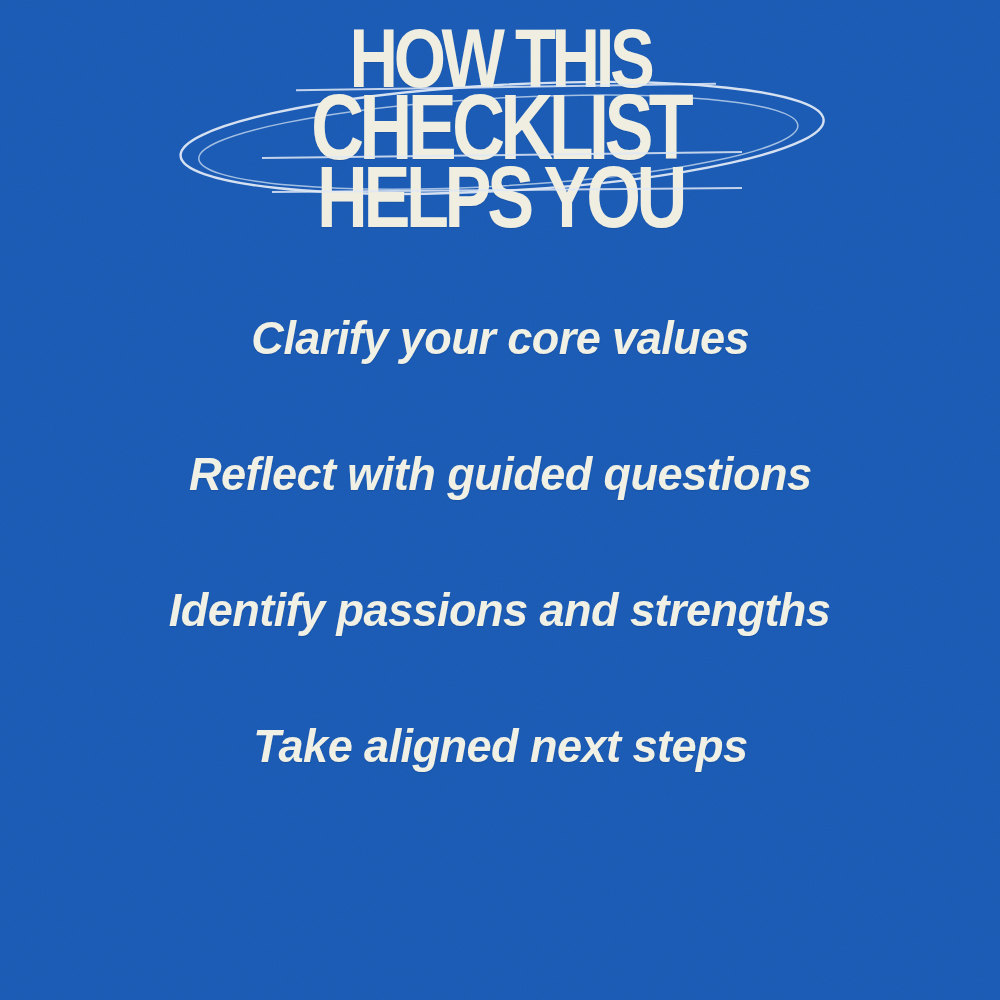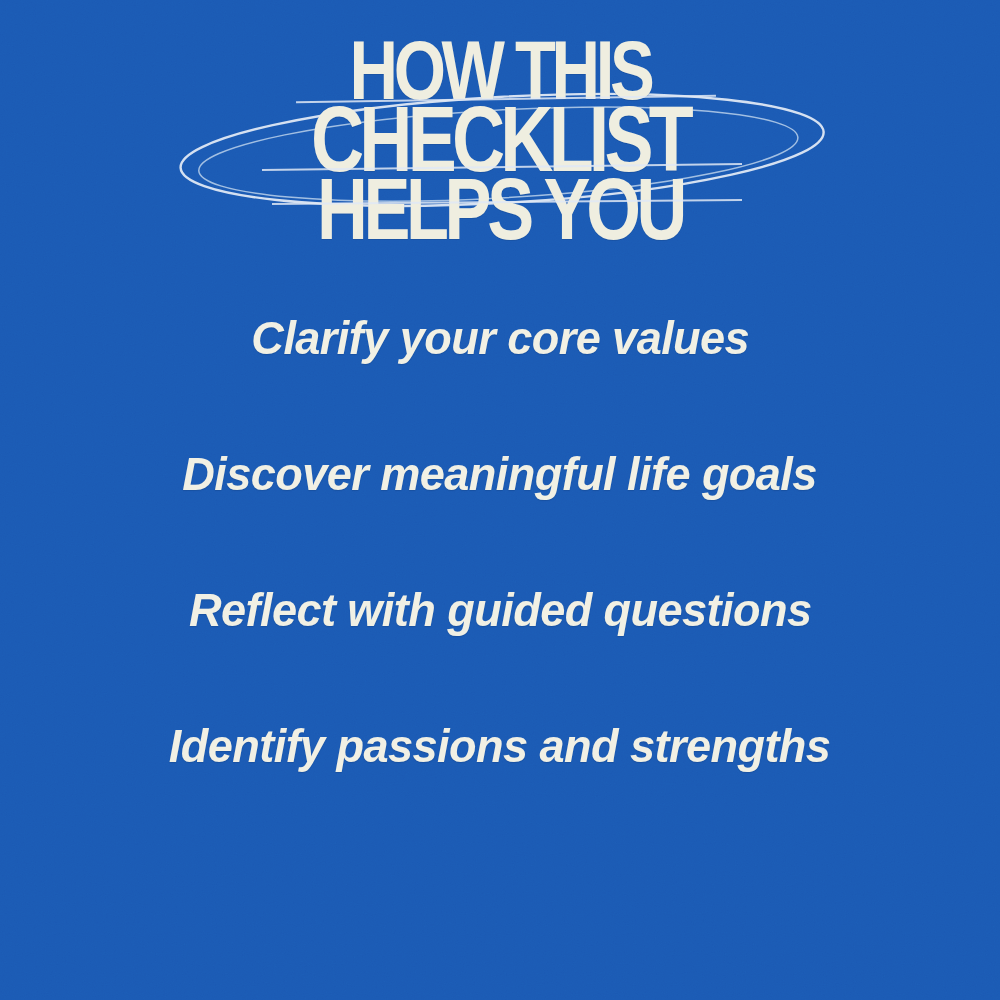--- a/index.html
+++ b/index.html
@@ -27,21 +27,21 @@
     inset: 0;
     pointer-events: none;
     opacity: .5;
     mix-blend-mode: overlay;
   }
 
   
   #headline-block {
     position: absolute;
     left: 0;
-    top: 38px;
+    top: 26px;
     width: 1000px;
     height: 200px;
   }
 
   #orbit-ring {
     position: absolute;
     left: 0;
     top: 0;
     width: 1000px;
     height: 200px;
@@ -147,28 +147,28 @@
     <div class="slice" style="left:262px; top:128px; width:480px; transform:rotate(-0.7deg);"></div>
     <div class="slice" style="left:272px; top:163px; width:470px; transform:rotate(-0.5deg);"></div>
   </div>
 
   <div id="checklist">
 
     <div class="check-item">
       <span>Clarify your core values</span>
     </div>
 
-    <div class="check-item">
-      <span>Discover meaningful life goals</span>
-    </div>
 
     <div class="check-item">
       <span>Reflect with guided questions</span>
     </div>
 
     <div class="check-item">
       <span>Identify passions and strengths</span>
     </div>
 
+    <div class="check-item">
+      <span>Take aligned next steps</span>
+    </div>
 
   </div>
 
 </div>
 
 </body></html>

